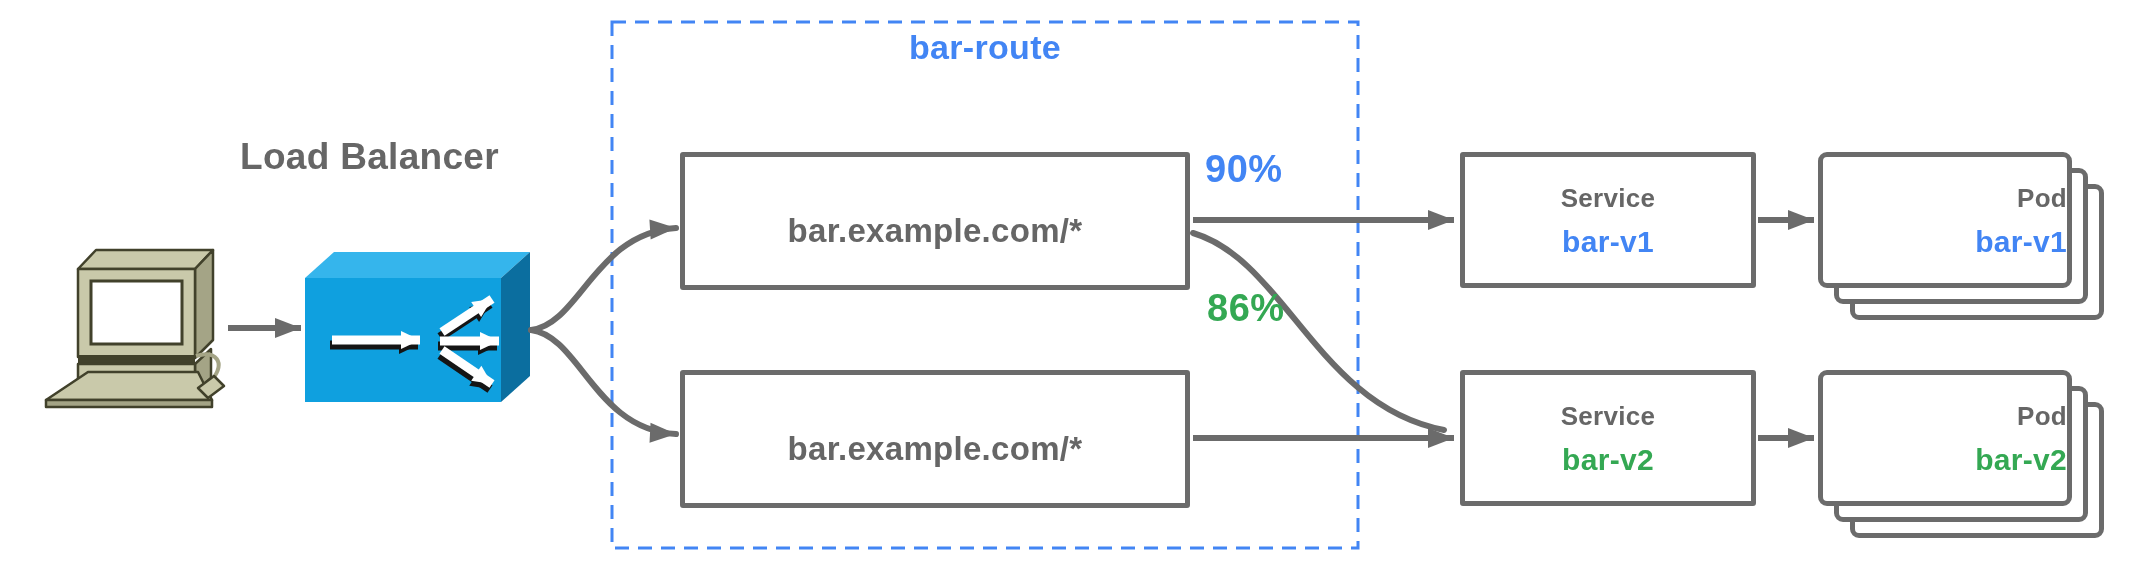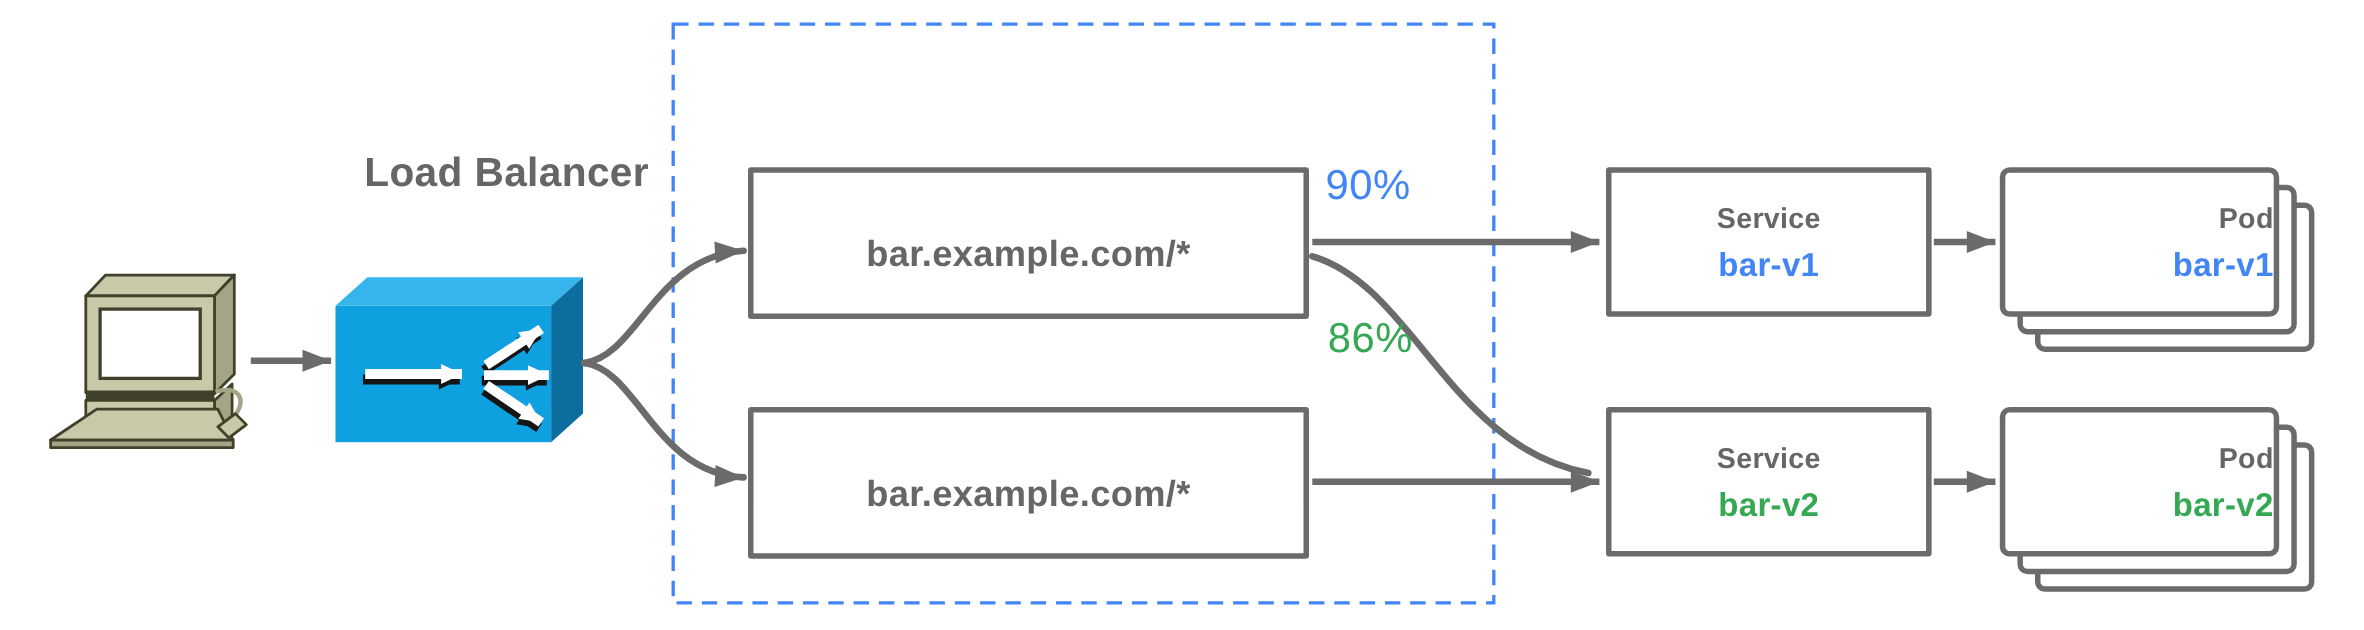--- a/index.html
+++ b/index.html
@@ -29,26 +29,26 @@
     position:absolute;z-index:2;background:#fff;box-sizing:border-box;
     border:5px solid var(--line,#6B6B6B);border-radius:3px;
     display:flex;flex-direction:column;align-items:center;justify-content:center;
     text-align:center;
   }
   .box-line{font-weight:bold;font-size:33px;line-height:44px;color:var(--gray-text,#666666);letter-spacing:.3px;margin-top:20px;}
   .kind-line{font-weight:bold;font-size:26px;line-height:44px;color:var(--gray-text,#666666);letter-spacing:.3px;}
   .name-line{font-weight:bold;font-size:30px;line-height:44px;letter-spacing:.3px;}
 
   .label{position:absolute;z-index:2;font-weight:bold;color:var(--gray-text,#666666);}
-  .lb-label{font-size:37px;width:350px;text-align:right;letter-spacing:.3px;}
+  .lb-label{font-size:37px;width:350px;text-align:left;letter-spacing:.3px;}
   .group-label{
     position:absolute;z-index:2;font-weight:bold;text-align:center;
     color:var(--blue,#4285F4);font-size:34px;line-height:42px;letter-spacing:.3px;
   }
-  .weight{position:absolute;z-index:2;font-weight:normal;font-size:38px;letter-spacing:.5px;}
+  .weight{position:absolute;z-index:2;font-weight:bold;font-size:38px;letter-spacing:.5px;}
 
   
   .pod-stack{position:absolute;z-index:2;width:292px;height:172px;}
   .pod-layer{
     position:absolute;width:254px;height:136px;background:#fff;box-sizing:border-box;
     border:5px solid var(--line,#6B6B6B);border-radius:9px;
   }
   .pod-layer.s2{left:32px;top:32px;}
   .pod-layer.s1{left:16px;top:16px;}
   .pod-main{
@@ -120,20 +120,21 @@
 
     <path class="cLine" marker-end="url(#mGray)" d="M1193 438 L1454 438"></path>
 
     <path class="cLine" marker-end="url(#mGray)" d="M1758 220 L1814 220"></path>
     <path class="cLine" marker-end="url(#mGray)" d="M1758 438 L1814 438"></path>
   </svg>
 
   <div class="label lb-label" style="left:240px;top:136px;">Load Balancer</div>
 
   <div class="group-label" style="left:612px;top:26px;width:746px;">
+    <div>bar-route</div>
   </div>
 
   <div class="node" style="left:680px;top:152px;width:510px;height:138px;">
     <div class="box-line">bar.example.com/*</div>
   </div>
 
   <div class="node" style="left:680px;top:370px;width:510px;height:138px;">
     <div class="box-line">bar.example.com/*</div>
   </div>
 

